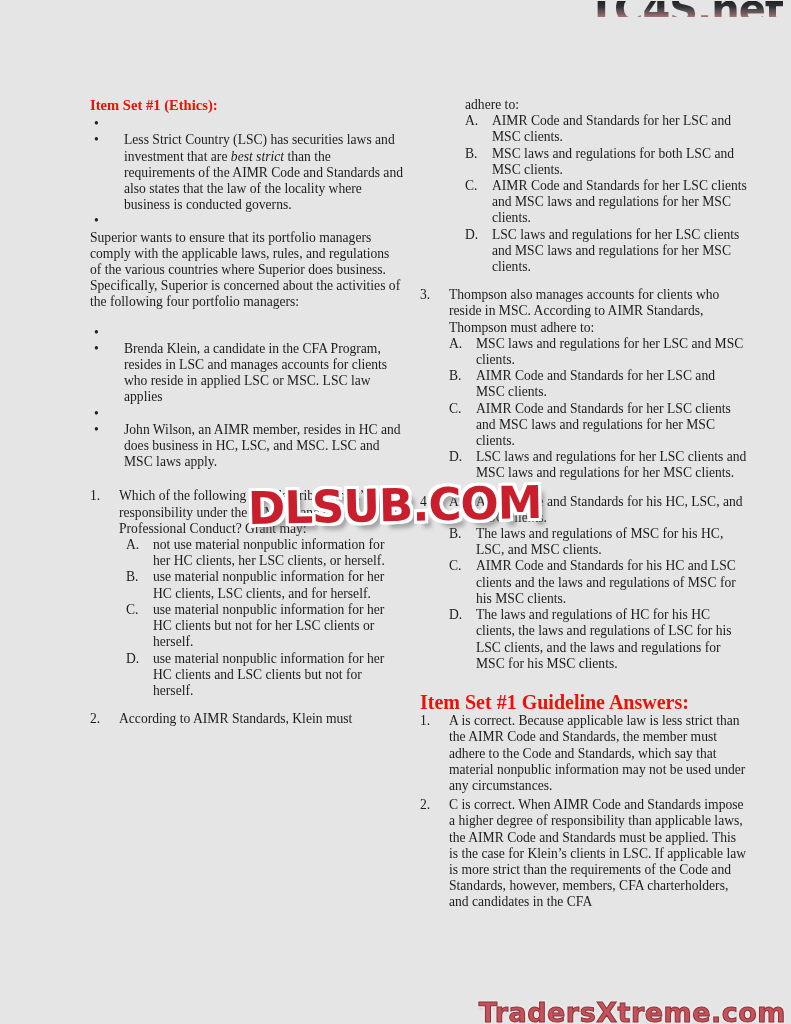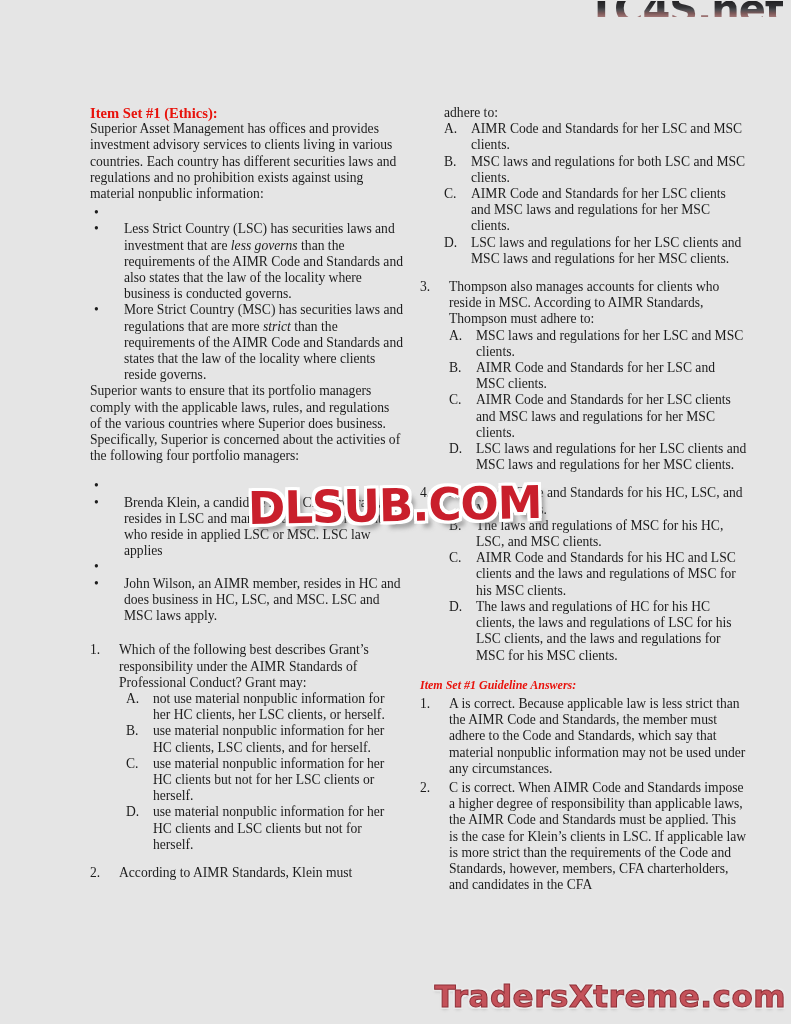--- a/index.html
+++ b/index.html
@@ -12,44 +12,44 @@
 
   
   .top-logo {
     position:absolute; top:1px; right:8px;
     font-family:"DejaVu Sans", sans-serif; font-weight:900;
     font-size:40px; letter-spacing:-1px;
     background:linear-gradient(180deg,#222224 0%,#333336 38%,#4c4c50 55%,#7d5a5a 78%,#a37676 100%);
     -webkit-background-clip:text; background-clip:text; color:transparent;
   }
   .bottom-logo {
-    position:absolute; bottom:20px; right:5px;
+    position:absolute; bottom:3px; right:5px;
     font-family:"DejaVu Sans", sans-serif; font-weight:900;
-    font-size:31px; letter-spacing:0.5px;
+    font-size:27px; letter-spacing:0.5px;
     color:#c4525a; -webkit-text-stroke:1px #8e3038;
     text-shadow:
       -2px -2px 0 #e9e9e9, 2px -2px 0 #e9e9e9,
       -2px 2px 0 #e9e9e9, 2px 2px 0 #e9e9e9,
       0 3px 3px #c9c9c9;
   }
   .watermark {
     position:absolute; left:248px; top:498px; z-index:5;
     font-family:"DejaVu Sans", sans-serif; font-weight:900;
     font-size:45px; letter-spacing:-1px; color:#c91f2c;
     transform:rotate(-1.2deg);
     text-shadow:
       -3px -3px 0 #ffffff, 3px -3px 0 #ffffff,
       -3px 3px 0 #ffffff, 3px 3px 0 #ffffff,
       0 -3px 0 #ffffff, 0 3px 0 #ffffff,
       -3px 0 0 #ffffff, 3px 0 0 #ffffff,
       6px 7px 4px rgba(110,110,110,0.55);
   }
 
   
-  .col { position:absolute; top:105px; }
+  .col { position:absolute; top:97px; }
   .col-left  { left:90px;  width:313px; }
   .col-right { left:420px; width:327px; }
 
   .red-heading { color:#e8120b; font-weight:bold; font-size:14.6px; margin:0; }
   p { margin:0; }
   em { font-style:italic; }
 
   .b { display:flex; }
   .b-mark { width:30px; flex-shrink:0; padding-left:4px; }
   .b-text { flex:1; }
@@ -59,51 +59,49 @@
 
   .q { display:flex; margin-top:12px; }
   .q-first { margin-top:18px; }
   .q-num { width:29px; flex-shrink:0; }
   .q-body { flex:1; }
 
   .opt { display:flex; margin-left:7px; }
   .opt-letter { width:27px; flex-shrink:0; }
   .opt-text { flex:1;font-family:Liberation Serif, serif; }
 
-  .cont { margin-left:24px; margin-top:0; }
+  .cont { margin-left:45px; margin-top:0; }
   .cont .opt { margin-left:0; }
   .col-right .q .opt { margin-left:0; }
 
-  .answers-heading { margin-top:13px; font-size:12px;font-style:italic; }
+  .answers-heading { margin-top:22px; font-size:20px; }
   .answer { display:flex; margin-top:3px; }
 </style>
 </head>
 <body>
 
 <div class="page">
 
   <div class="top-logo">TC4S.net</div>
 
   <div class="col col-left">
 
     <h2 class="red-heading">Item Set #1 (Ethics):</h2>
 
-    <p>Superior Asset Management has offices and provides investment advisory services to clients living in various countries. Each country has different securities laws and regulations and no prohibition exists against using material nonpublic information:</p>
 
     <div class="country-list">
       <div class="b">
         <span class="b-mark">•</span>
       </div>
       <div class="b">
         <span class="b-mark">•</span>
-        <span class="b-text"><span>Less Strict Country (LSC) has securities laws and investment that are </span><em>less governs</em><span> than the requirements of the AIMR Code and Standards and also states that the law of the locality where business is conducted governs.</span></span>
-      </div>
-      <div class="b">
-        <span class="b-mark">•</span>
-        <span class="b-text"><span>More Strict Country (MSC) has securities laws and regulations that are more </span><em>strict</em><span> than the requirements of the AIMR Code and Standards and states that the law of the locality where clients reside governs.</span></span>
+        <span class="b-text"><span>Less Strict Country (LSC) has securities laws and investment that are </span><em>best strict</em><span> than the requirements of the AIMR Code and Standards and also states that the law of the locality where business is conducted governs.</span></span>
+      </div>
+      <div class="b">
+        <span class="b-mark">•</span>
       </div>
     </div>
 
     <p>Superior wants to ensure that its portfolio managers comply with the applicable laws, rules, and regulations of the various countries where Superior does business. Specifically, Superior is concerned about the activities of the following four portfolio managers:</p>
 
     <div class="manager-list">
       <div class="b">
         <span class="b-mark">•</span>
       </div>
       <div class="b">

